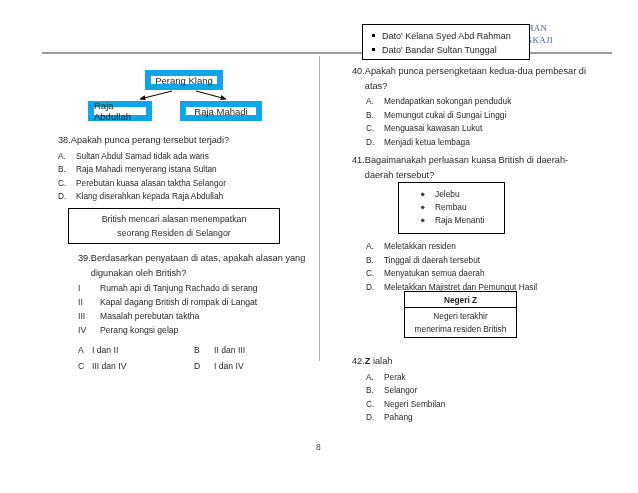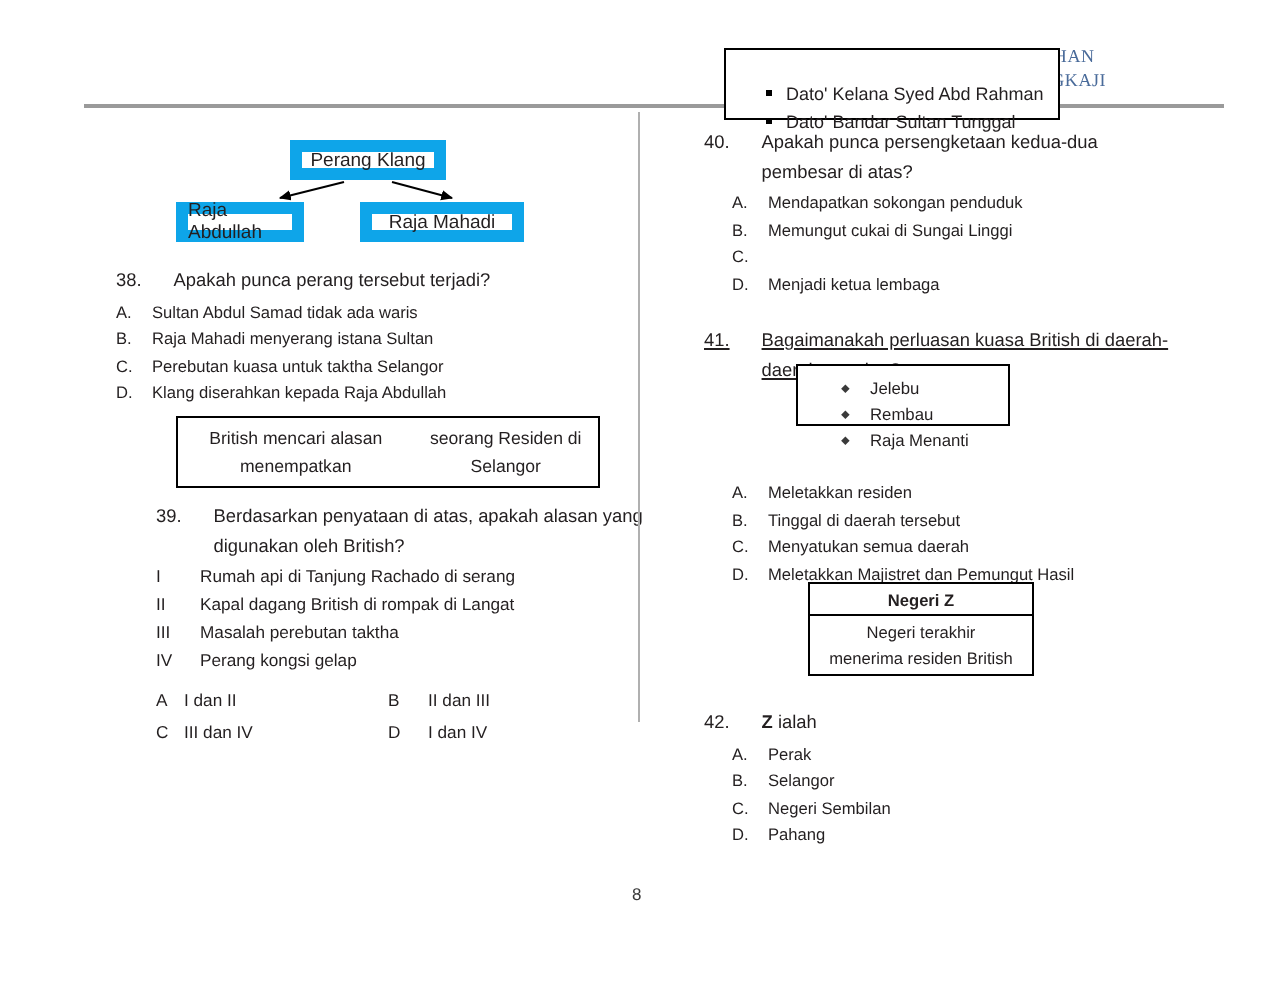--- a/index.html
+++ b/index.html
@@ -72,21 +72,21 @@
 
   
   #top-box {
     left: 362px;
     top: 24px;
     width: 168px;
     height: 36px;
     padding: 4px 0 0 8px;
   }
   #top-box ul {
-    margin: 11px;
+    margin: 0;
     padding: 0;
     list-style: none;
   }
   #top-box li {
     font-size: 9px;
     line-height: 14px;
     position: relative;
     padding-left: 11px;
     white-space: nowrap;
   }
@@ -107,21 +107,21 @@
   #node-mahadi { left: 180px; top: 101px; width: 82px; height: 20px; }
 
   
   .q {
     position: absolute;
     font-size: 9.2px;
     line-height: 14.5px;
   }
   .q-head {
     display: flex;
-    gap: 16px;
+    gap: 0;
   }
   .q-num { white-space: nowrap; }
   .q-text { }
   .opts {
     margin-top: 2px;
   }
   .opt {
     display: flex;
     font-size: 8.3px;
     line-height: 13.5px;
@@ -151,35 +151,34 @@
     line-height: 13px;
   }
 
   
   #stmt-box {
     left: 68px;
     top: 208px;
     width: 212px;
     height: 36px;
     display: flex;
-    flex-direction: row;
+    flex-direction: column;
     align-items: center;
     justify-content: center;
     font-size: 8.8px;
     line-height: 14px;
     text-align: center;
-    margin-left: 20px;
   }
 
   
   #places-box {
     left: 398px;
     top: 182px;
     width: 107px;
-    height: 31px;
+    height: 52px;
     padding: 5px 0 0 0;
   }
   #places-box ul { margin: 0; padding: 0; list-style: none; }
   #places-box li {
     font-size: 8.4px;
     line-height: 13px;
     position: relative;
     padding-left: 36px;
   }
   #places-box li::before {
@@ -271,21 +270,21 @@
     <div class="opt">
       <span class="lbl">A.</span>
       <span class="val">Sultan Abdul Samad tidak ada waris</span>
     </div>
     <div class="opt">
       <span class="lbl">B.</span>
       <span class="val">Raja Mahadi menyerang istana Sultan</span>
     </div>
     <div class="opt">
       <span class="lbl">C.</span>
-      <span class="val">Perebutan kuasa untuk taktha Selangor</span>
+      <span class="val">Perebutan kuasa alasan taktha Selangor</span>
     </div>
     <div class="opt">
       <span class="lbl">D.</span>
       <span class="val">Klang diserahkan kepada Raja Abdullah</span>
     </div>
   </div>
 </div>
 
 <div class="box" id="stmt-box">
   <div>British mencari alasan menempatkan</div>
@@ -336,29 +335,30 @@
     <div class="opt">
       <span class="lbl">A.</span>
       <span class="val">Mendapatkan sokongan penduduk</span>
     </div>
     <div class="opt">
       <span class="lbl">B.</span>
       <span class="val">Memungut cukai di Sungai Linggi</span>
     </div>
     <div class="opt">
       <span class="lbl">C.</span>
+      <span class="val">Menguasai kawasan Lukut</span>
     </div>
     <div class="opt">
       <span class="lbl">D.</span>
       <span class="val">Menjadi ketua lembaga</span>
     </div>
   </div>
 </div>
 
-<div class="q" style="left:352px; top:163px; width:244px;text-decoration:underline;">
+<div class="q" style="left:352px; top:153px; width:244px;">
   <div class="q-head">
     <span class="q-num">41.</span>
     <span class="q-text">Bagaimanakah perluasan kuasa British di daerah-daerah tersebut?</span>
   </div>
 </div>
 
 <div class="box" id="places-box">
   <ul>
     <li>Jelebu</li>
     <li>Rembau</li>

